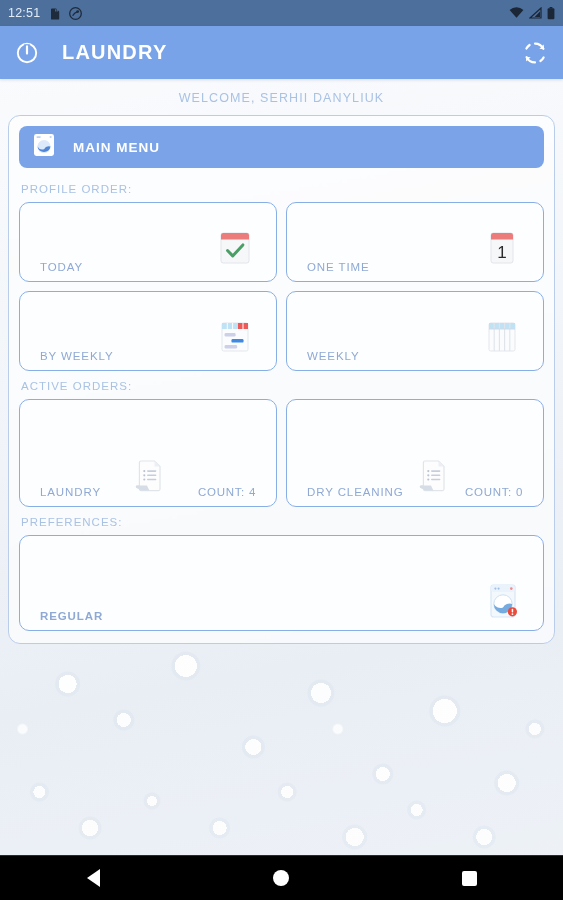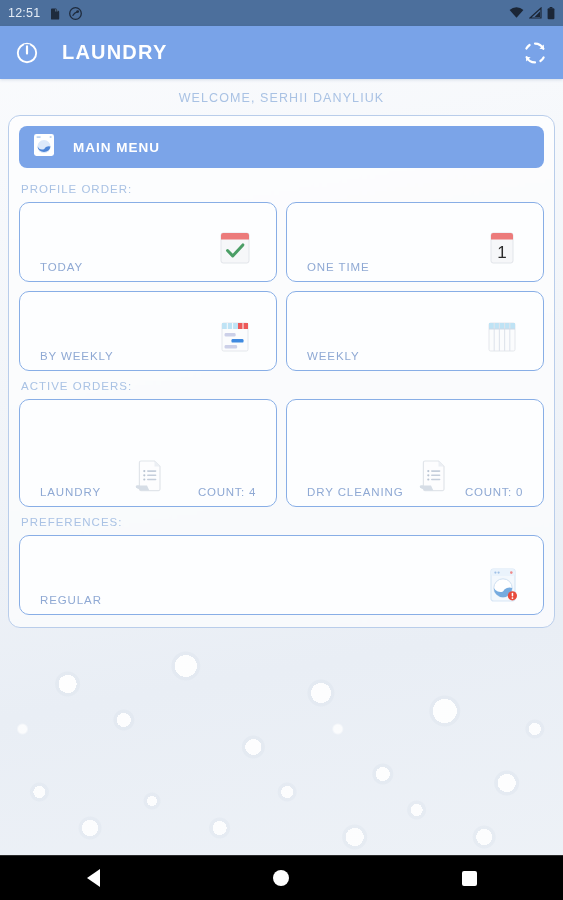--- a/index.html
+++ b/index.html
@@ -97,21 +97,21 @@
     color: #8fa9d4; font-size: 11.5px; letter-spacing: .9px;
     text-align: center;
   }
   .card-icon { display: flex; align-items: center; justify-content: center; }
   .card-count {
     color: #8fa9d4; font-size: 11.5px; letter-spacing: .7px;
   }
   .card-create { height: 80px; justify-content: space-between; }
   .card-create .card-icon { margin-bottom: 4px; }
   .card-active { height: 108px; justify-content: space-between; }
-  .card-pref { height: 80px; justify-content: space-between; }
+  .card-pref { height: 96px; justify-content: space-between; font-weight: bold; }
 
   
   .navbar {
     position: absolute; left: 0; bottom: 0;
     width: 563px; height: 45px; background: #000;
     display: flex; align-items: center; justify-content: space-around;
     border-top: 1px solid #2a2a2a;
   }
   .nav-slot { width: 120px; display: flex; align-items: center; justify-content: center; }
   .nav-back { width: 0; height: 0; border-top: 9px solid transparent;

